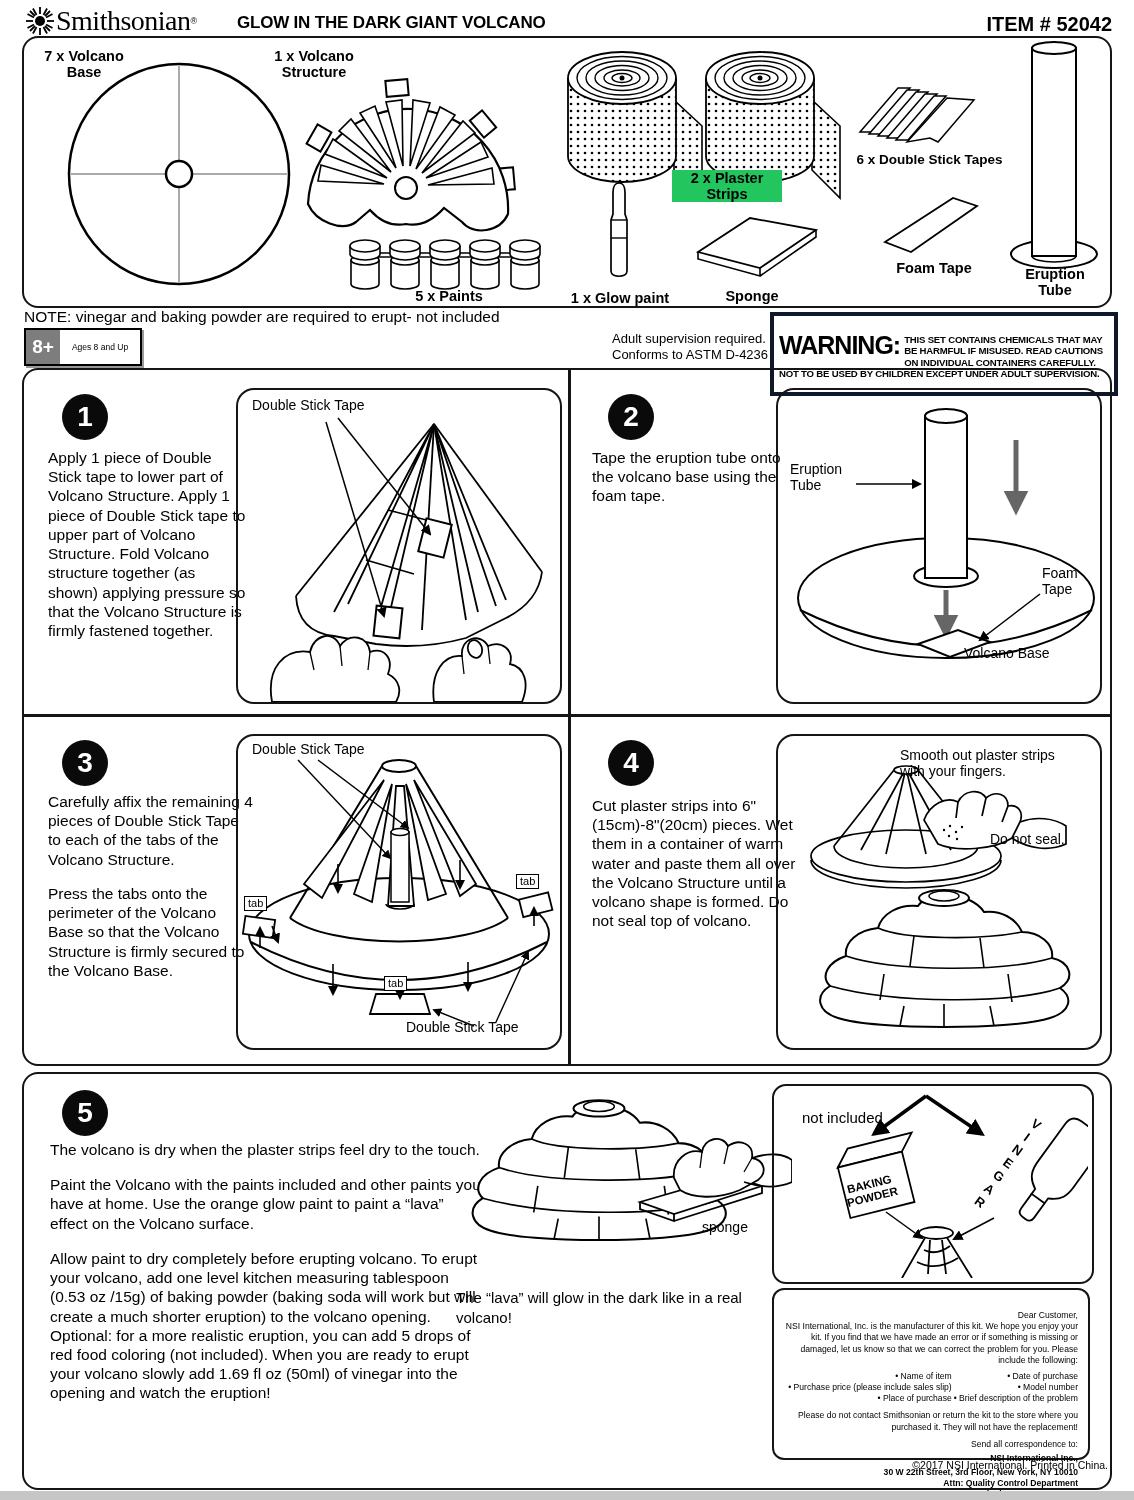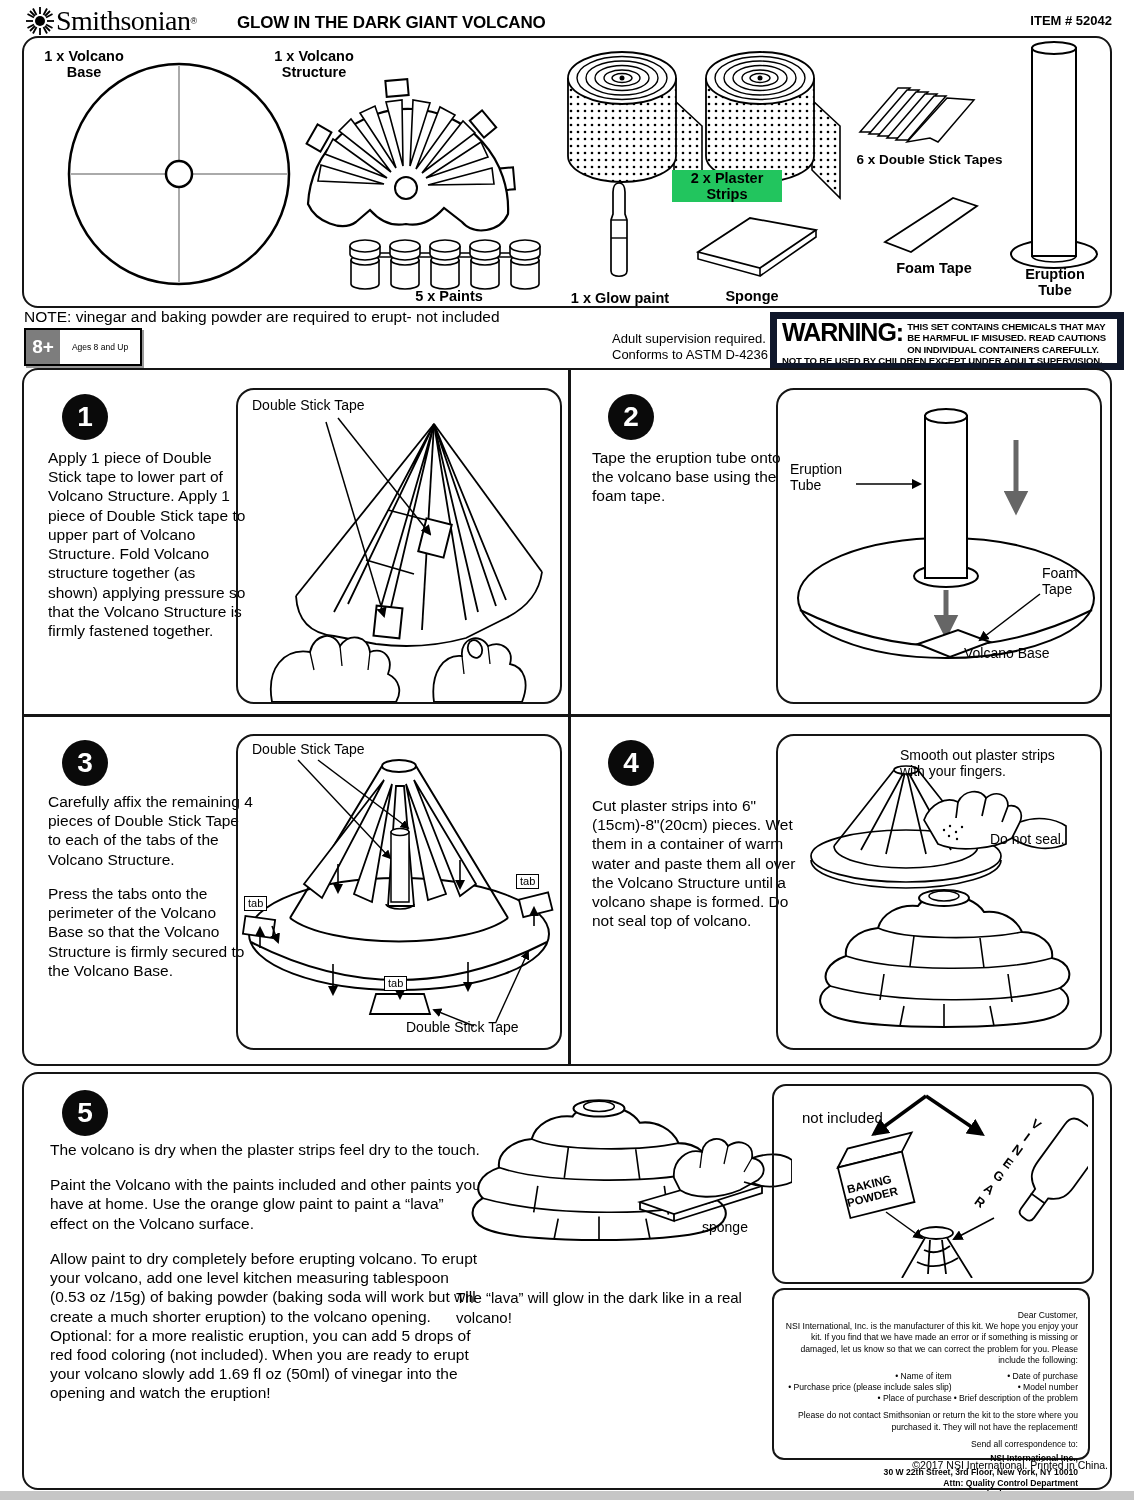--- a/index.html
+++ b/index.html
@@ -48,25 +48,25 @@
           <line x1="22" y1="12.5" x2="28.5" y2="9"></line>
         <line x1="9" y1="28.5" x2="12.5" y2="22"></line>
           <line x1="19.5" y1="10" x2="23" y2="3.5"></line>
       </g>
       <circle cx="16" cy="16" r="5" fill="#000"></circle>
     </svg>
     <span class="serif" style="font-size:28px;letter-spacing:-0.5px;">Smithsonian</span>
     <sup style="font-size:9px;">®</sup>
   </div>
   <div class="a b" style="left:237px;top:13px;font-size:17px;letter-spacing:-0.2px;">GLOW IN THE DARK GIANT VOLCANO</div>
-  <div class="a b" style="right:22px;top:13px;font-size:13px;">ITEM # 52042</div>
+  <div class="a b" style="right:22px;top:13px;font-size:20px;">ITEM # 52042</div>
 
   <div class="a" style="left:22px;top:36px;width:1086px;height:268px;border:2.5px solid #151515;border-radius:16px;">
 
-    <div class="a partlbl" style="left:8px;top:10px;width:104px;">1 x Volcano Base</div>
+    <div class="a partlbl" style="left:8px;top:10px;width:104px;">7 x Volcano Base</div>
     <svg class="a" style="left:38px;top:14px;" width="235" height="240" viewBox="0 0 235 240">
       <circle cx="117" cy="122" r="110" fill="#fff" stroke="#000" stroke-width="2.5"></circle>
       <line x1="9" y1="122" x2="225" y2="122" stroke="#aaa" stroke-width="2"></line>
       <line x1="117" y1="14" x2="117" y2="230" stroke="#aaa" stroke-width="2"></line>
       <circle cx="117" cy="122" r="13" fill="#fff" stroke="#000" stroke-width="2.5"></circle>
     </svg>
 
     <div class="a partlbl" style="left:235px;top:10px;width:110px;">1 x Volcano Structure</div>
     <svg class="a" style="left:270px;top:18px;" width="240" height="190" viewBox="0 0 240 190">
       <g fill="#fff" stroke="#000" stroke-width="2">
@@ -221,21 +221,21 @@
   <div class="a" style="left:24px;top:328px;display:flex;border:2px solid #000;height:34px;box-shadow:2px 2px 0 #999;">
     <div style="width:34px;background:#7d7d7d;color:#fff;font-weight:bold;font-size:19px;display:flex;align-items:center;justify-content:center;">8+</div>
     <div style="width:80px;background:#fff;font-size:8.5px;display:flex;align-items:center;justify-content:center;">Ages 8 and Up</div>
   </div>
 
   <div class="a" style="left:612px;top:331px;font-size:13px;line-height:1.2;">
     <div>Adult supervision required.</div>
     <div>Conforms to ASTM D-4236</div>
   </div>
 
-  <div class="a" style="left:770px;top:312px;width:330px;border:7px solid #0f172a;padding:2px 5px;height:40px;overflow:hidden;">
+  <div class="a" style="left:770px;top:312px;width:330px;border:4px solid #0f172a;padding:18px 5px;height:40px;overflow:hidden;">
     <span class="b" style="float:left;font-size:25px;line-height:0.95;margin-right:4px;letter-spacing:-1px;">WARNING:</span>
     <span class="b" style="font-size:9.6px;line-height:1.18;display:block;letter-spacing:-0.2px;">THIS SET CONTAINS CHEMICALS THAT MAY BE HARMFUL IF MISUSED. READ CAUTIONS ON INDIVIDUAL CONTAINERS CAREFULLY. NOT TO BE USED BY CHILDREN EXCEPT UNDER ADULT SUPERVISION.</span>
   </div>
 
   <div class="a" style="left:22px;top:368px;width:1086px;height:694px;border:2.5px solid #151515;border-radius:16px;">
     <div class="a" style="left:544px;top:0;width:2.5px;height:100%;background:#151515;"></div>
     <div class="a" style="left:0;top:344px;width:100%;height:2.5px;background:#151515;"></div>
 
     <div class="badge" style="left:38px;top:24px;">1</div>
     <div class="a steptext" style="left:24px;top:78px;width:198px;">Apply 1 piece of Double Stick tape to lower part of Volcano Structure. Apply 1 piece of Double Stick tape to upper part of Volcano Structure. Fold Volcano structure together (as shown) applying pressure so that the Volcano Structure is firmly fastened together.</div>

